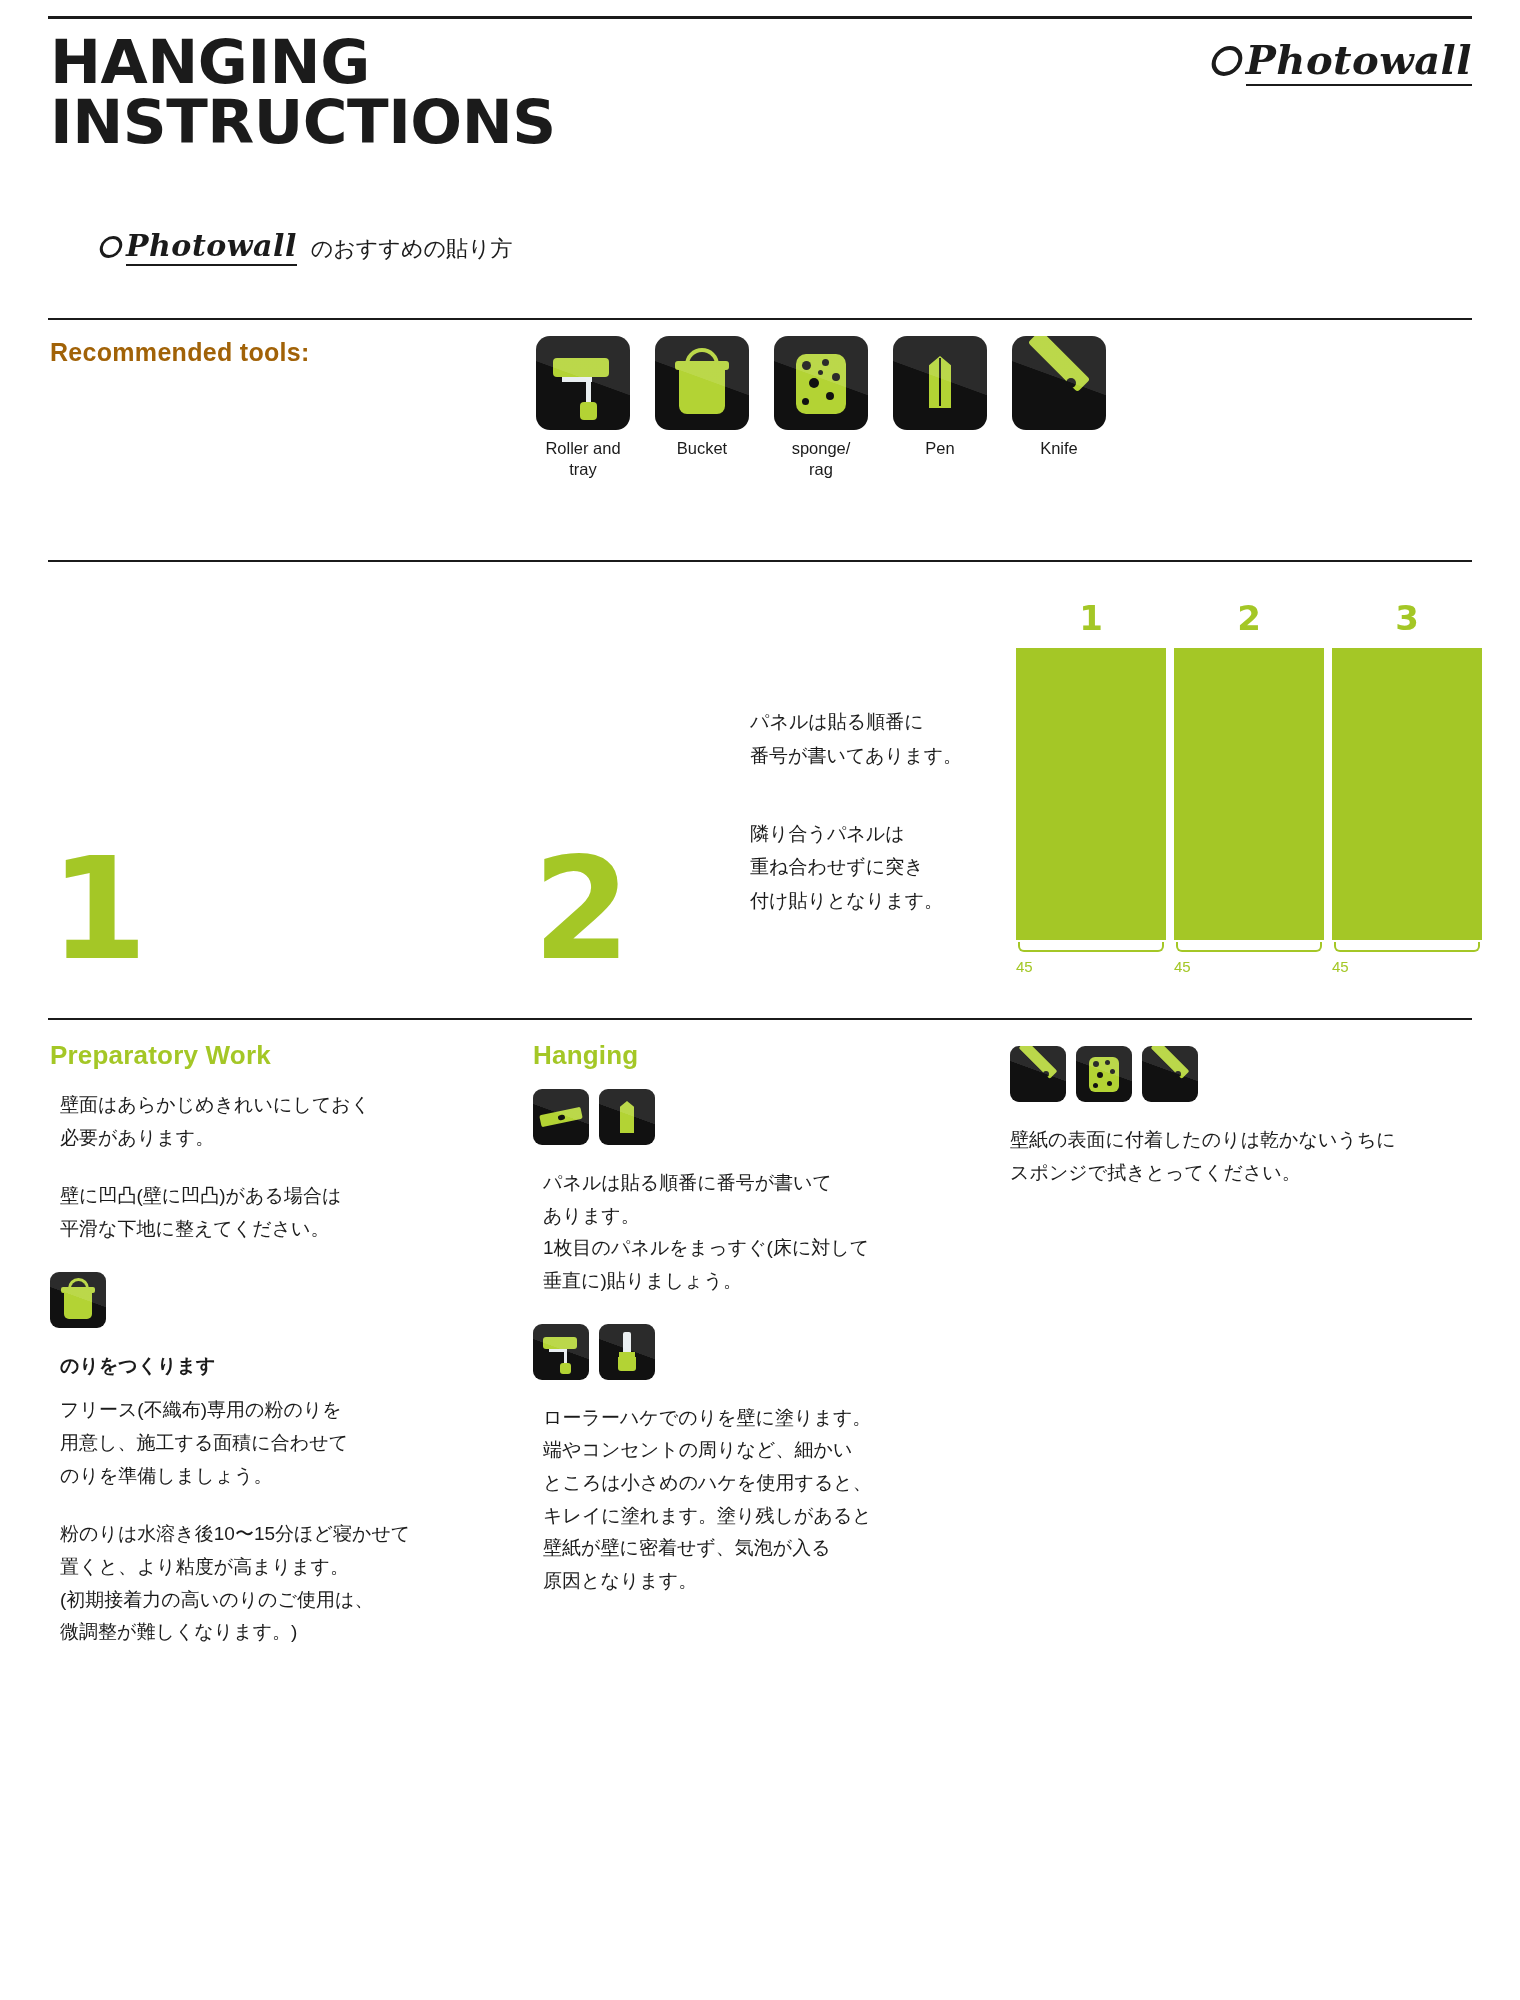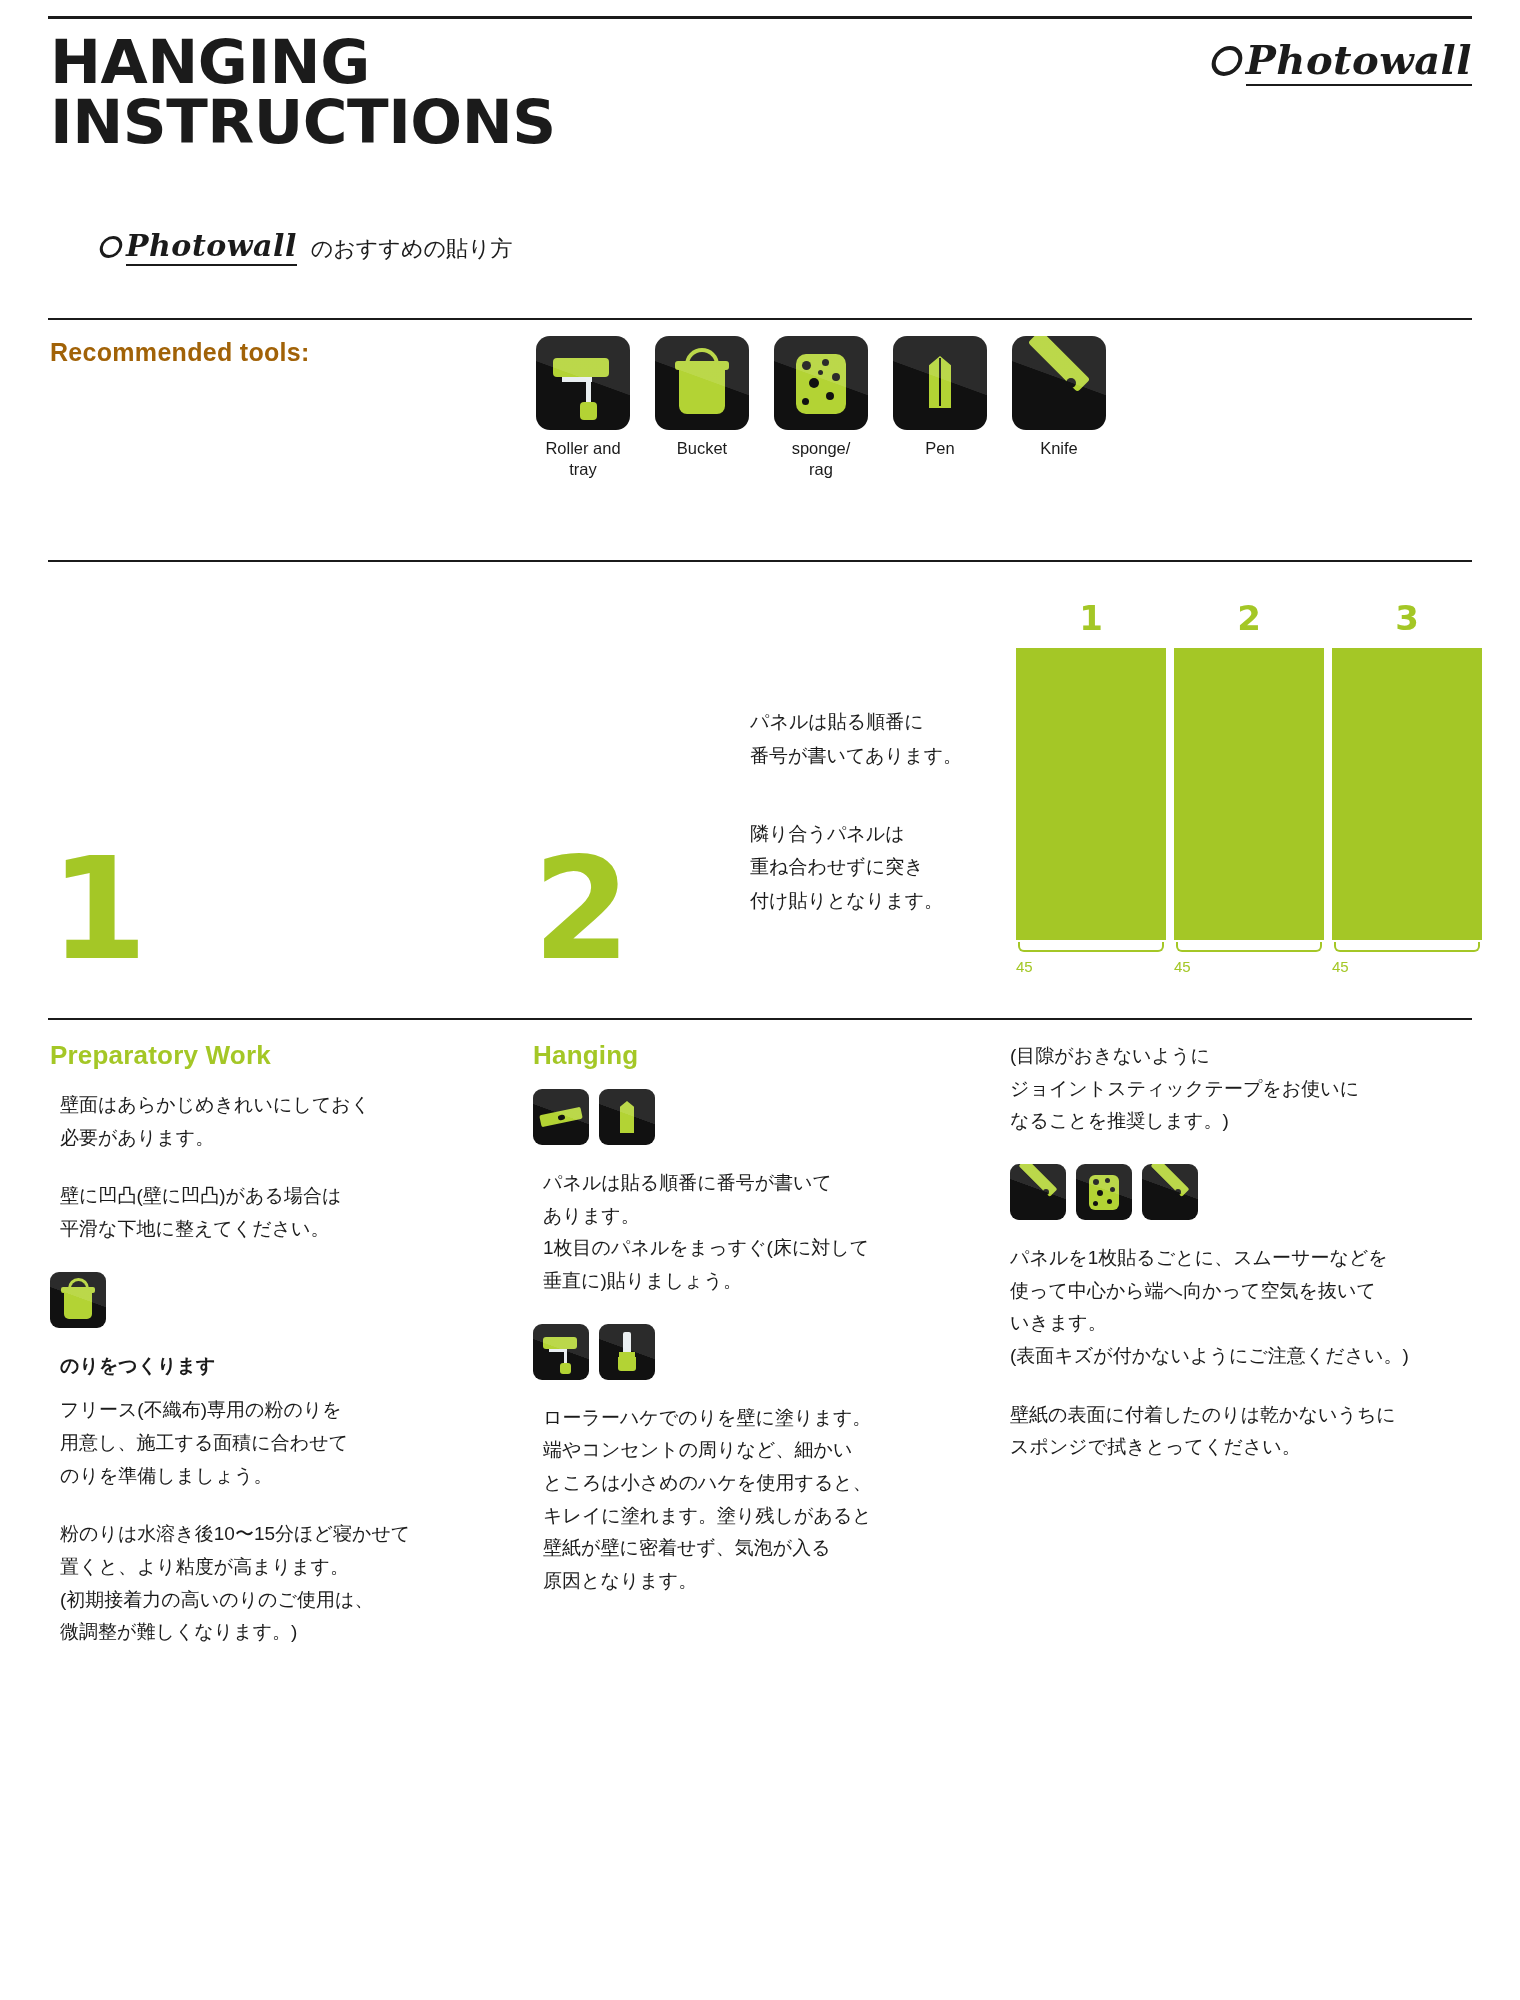--- a/index.html
+++ b/index.html
@@ -402,44 +402,37 @@
     </div>
     <p class="para indent">ローラーハケでのりを壁に塗ります。
 端やコンセントの周りなど、細かい
 ところは小さめのハケを使用すると、
 キレイに塗れます。塗り残しがあると
 壁紙が壁に密着せず、気泡が入る
 原因となります。</p>
   </div>
 
   <div class="col" id="col3">
-    <p class="para">(目隙がおきないように
-ジョイントスティックテープをお使いに
-なることを推奨します。)</p>
     <div class="icon-row">
       <div class="icon-sm s-knife">
           <span class="b"></span>
           <span class="d"></span>
         </div>
       <div class="icon-sm s-sponge">
         <span class="body">
           <i style="left:4px;top:4px;width:6px;height:6px;"></i>
           <i style="left:16px;top:3px;width:5px;height:5px;"></i>
           <i style="left:21px;top:12px;width:5px;height:5px;"></i>
           <i style="left:8px;top:15px;width:6px;height:6px;"></i>
           <i style="left:18px;top:24px;width:5px;height:5px;"></i>
           <i style="left:4px;top:26px;width:5px;height:5px;"></i>
         </span>
       </div>
       <div class="icon-sm s-knife">
           <span class="b"></span>
           <span class="d"></span>
         </div>
     </div>
-    <p class="para">パネルを1枚貼るごとに、スムーサーなどを
-使って中心から端へ向かって空気を抜いて
-いきます。
-(表面キズが付かないようにご注意ください。)</p>
     <p class="para">壁紙の表面に付着したのりは乾かないうちに
 スポンジで拭きとってください。</p>
   </div>
 
 </div>
 
 </body></html>

